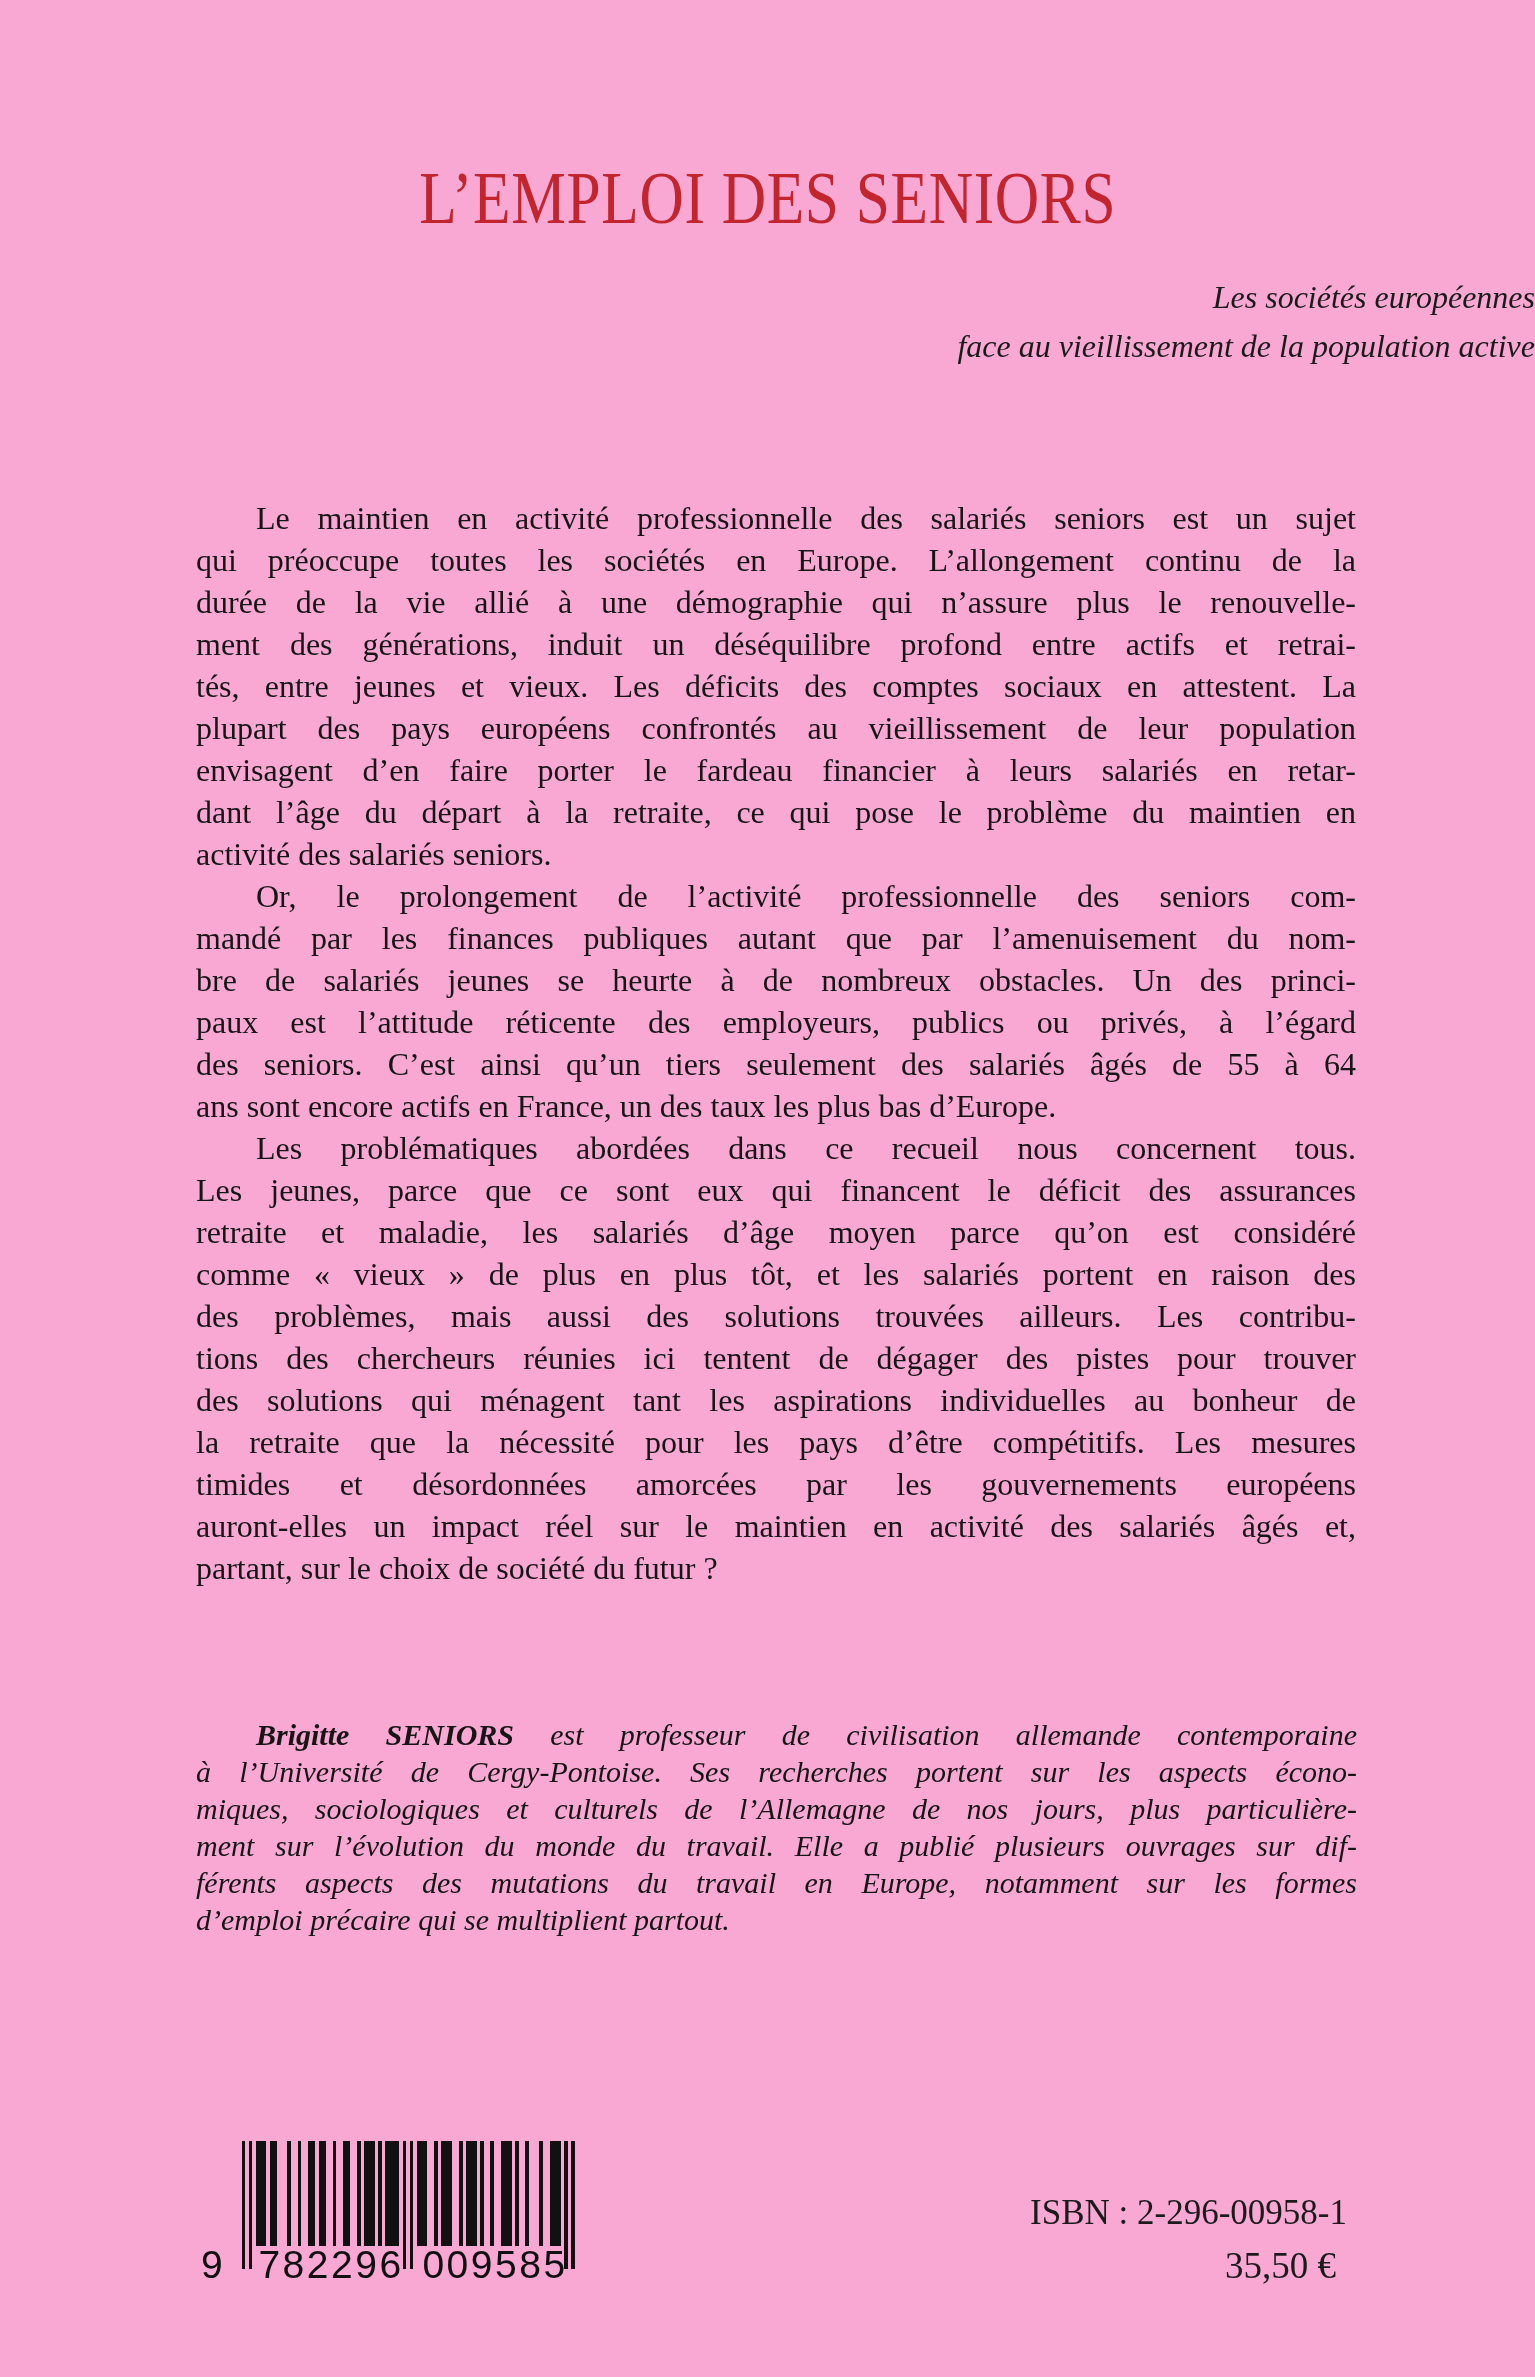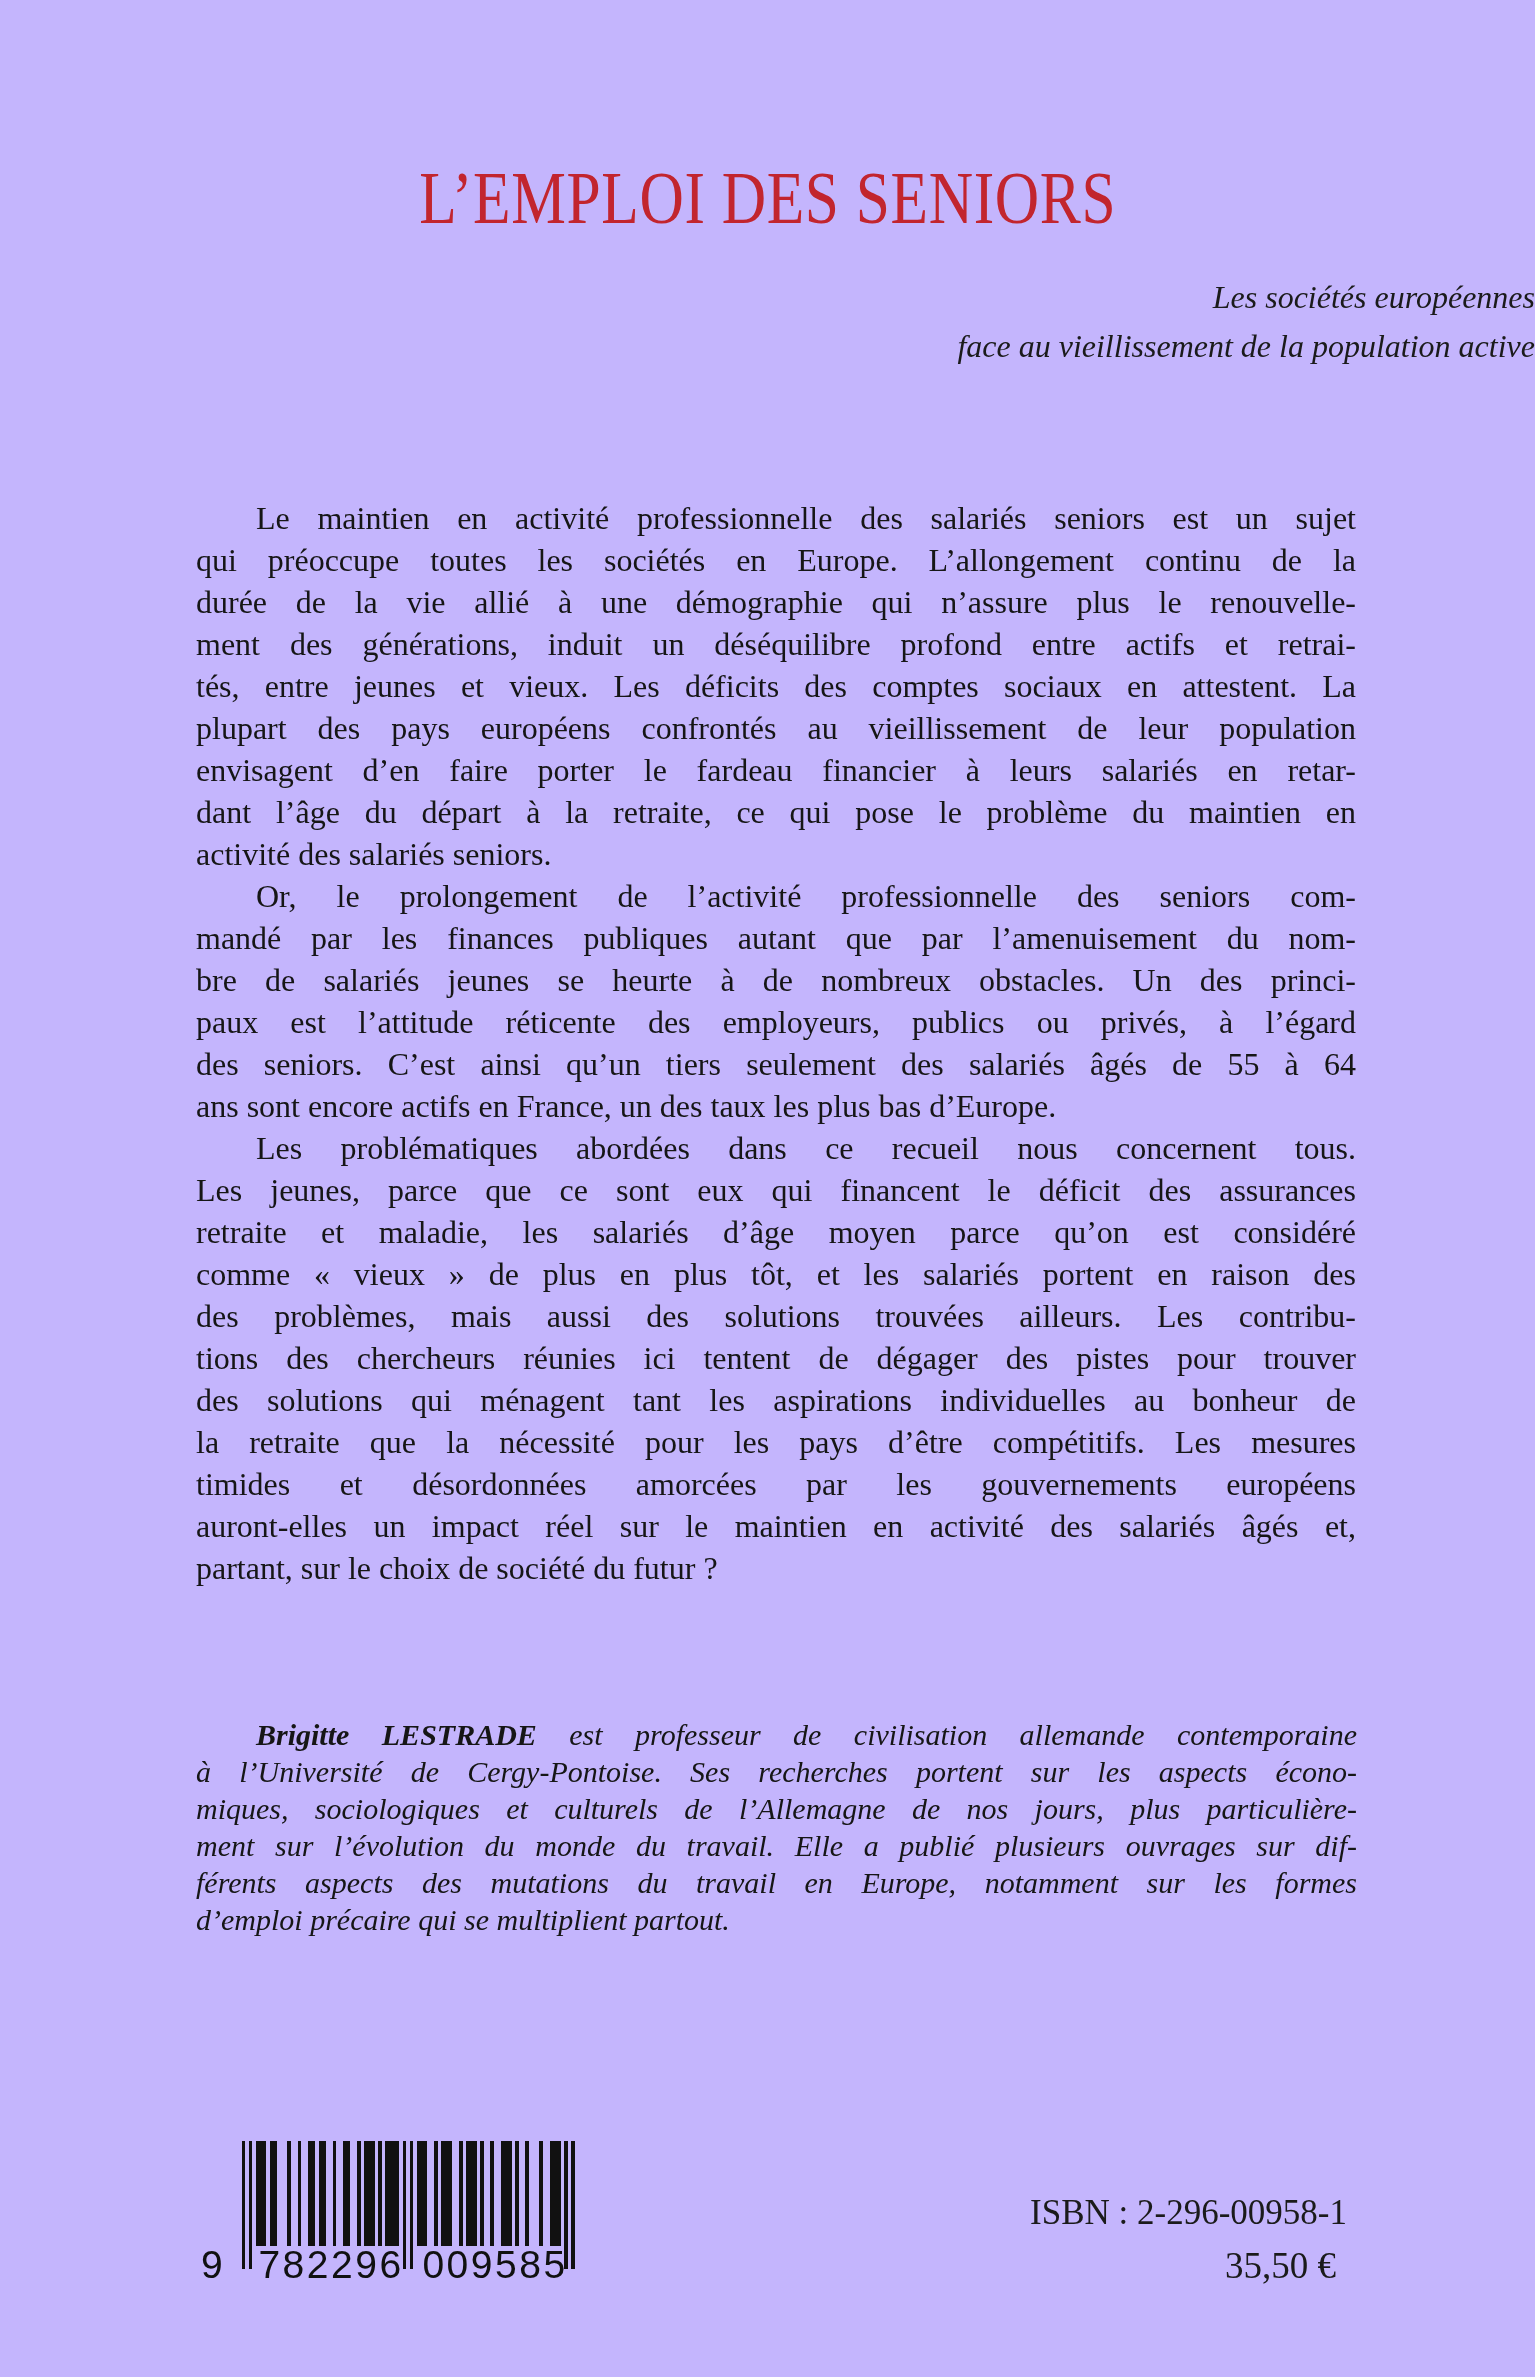--- a/index.html
+++ b/index.html
@@ -1,19 +1,19 @@
 <!DOCTYPE html>
 <html style="font-size:13.4px"><head>
 <meta charset="utf-8">
 <style>
   html,body{margin:0;padding:0;background:#ffffff;}
   .page{
     position:relative;
     width:1535px;height:2377px;
-    background:#c4b5fd;
+    background:#f9a8d4;
     font-family:"Liberation Serif","DejaVu Serif",serif;
     color:#161616;
     overflow:hidden;
   }
   .title{
     position:absolute;left:0;right:0;top:161px;
     text-align:center;
     font-size:74px;line-height:74px;
     white-space:nowrap;
   }
@@ -116,21 +116,21 @@
         <div class="line">tions des chercheurs réunies ici tentent de dégager des pistes pour trouver</div>
         <div class="line">des solutions qui ménagent tant les aspirations individuelles au bonheur de</div>
         <div class="line">la retraite que la nécessité pour les pays d’être compétitifs. Les mesures</div>
         <div class="line">timides et désordonnées amorcées par les gouvernements européens</div>
         <div class="line">auront-elles un impact réel sur le maintien en activité des salariés âgés et,</div>
         <div class="line last">partant, sur le choix de société du futur ?</div>
       </div>
     </div>
 
   <div class="bio" id="bio">
-      <div class="line indent"><span class="bold">Brigitte LESTRADE</span> est professeur de civilisation allemande contemporaine</div>
+      <div class="line indent"><span class="bold">Brigitte SENIORS</span> est professeur de civilisation allemande contemporaine</div>
       <div class="line">à l’Université de Cergy-Pontoise. Ses recherches portent sur les aspects écono-</div>
       <div class="line">miques, sociologiques et culturels de l’Allemagne de nos jours, plus particulière-</div>
       <div class="line">ment sur l’évolution du monde du travail. Elle a publié plusieurs ouvrages sur dif-</div>
       <div class="line">férents aspects des mutations du travail en Europe, notamment sur les formes</div>
       <div class="line last">d’emploi précaire qui se multiplient partout.</div>
     </div>
 
   <div class="barcode" id="barcode"><svg width="334" height="128" viewBox="0 0 398 153" shape-rendering="crispEdges">
         <g fill="#111111">
           <rect x="0.00" y="0" width="4.44" height="153"></rect>

